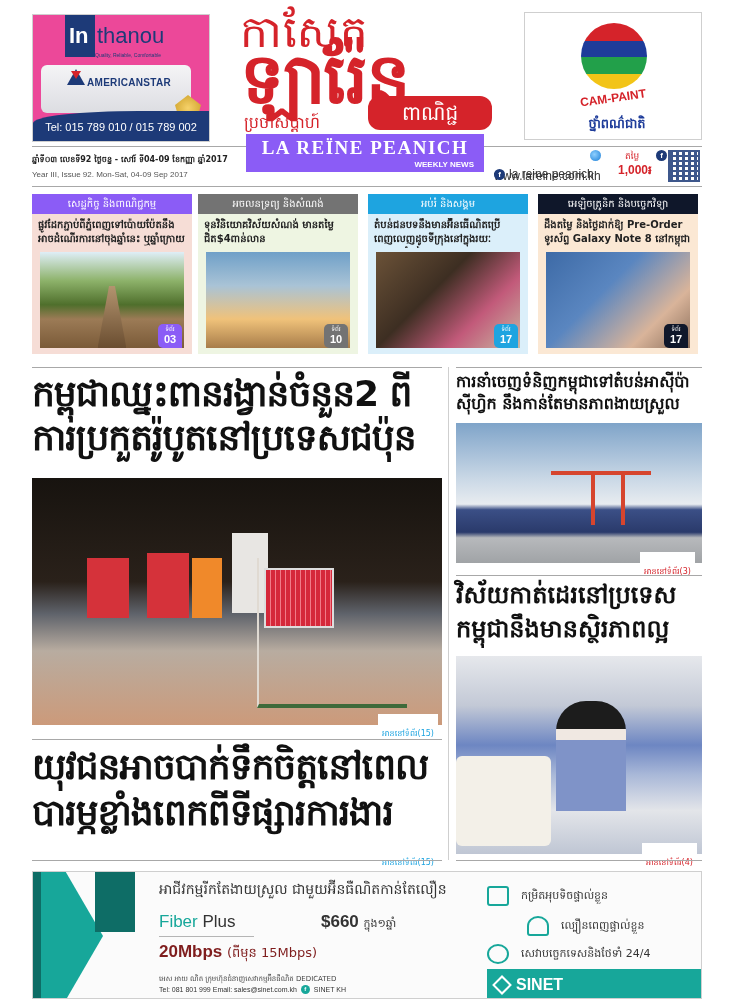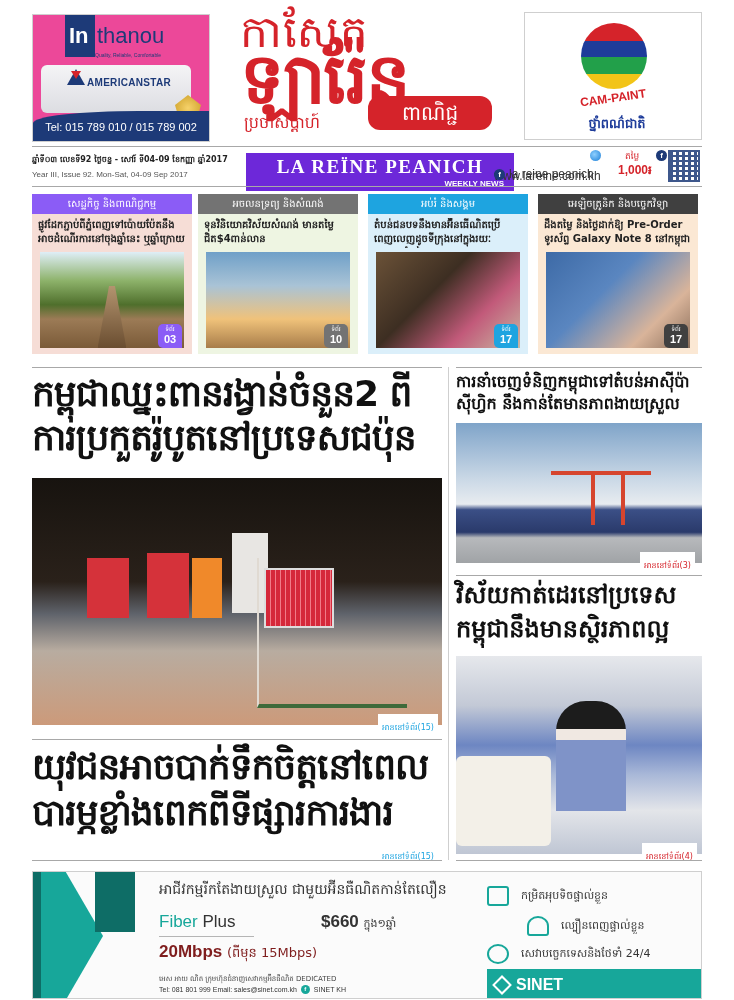--- a/index.html
+++ b/index.html
@@ -28,21 +28,21 @@
 
   .ad-campaint { left: 524px; top: 12px; width: 178px; height: 128px; border: 1px solid #cfcfcf; background: #fff; }
   .ad-campaint .ball { position: absolute; left: 56px; top: 10px; width: 66px; height: 66px; border-radius: 50%;
      background: linear-gradient(180deg,#d5232a 0 28%,#1e3c9a 28% 52%,#22a04a 52% 78%,#f2c417 78% 100%); }
   .ad-campaint .brand { position: absolute; left: 0; top: 78px; width: 100%; text-align: center; font: bold 12px "Liberation Sans", sans-serif; color: #d5232a; transform: rotate(-8deg); }
   .ad-campaint .slogan { position: absolute; left: 4px; top: 102px; width: 100%; text-align: center; font: bold 13px "DejaVu Sans", sans-serif; color: #1e3c9a; }
 
   .rule { height: 1px; background: #a8a8a8; }
   .issue-kh { left: 32px; top: 154px; font: bold 8px "DejaVu Sans", sans-serif; color: #222; }
   .issue-en { left: 32px; top: 170px; font: 8px "Liberation Sans", sans-serif; color: #555; }
-  .banner { left: 246px; top: 153px; width: 268px; height: 38px; background: #6d28d9; color: #fff; text-align: center; }
+  .banner { left: 246px; top: 134px; width: 238px; height: 38px; background: #8b5cf6; color: #fff; text-align: center; }
   .banner .big { font: bold 19px "Liberation Serif", serif; letter-spacing: 1.5px; line-height: 24px; padding-top: 2px; }
   .banner .small { font: bold 8px "Liberation Sans", sans-serif; text-align: right; padding-right: 10px; line-height: 10px; }
   .site { left: 494px; top: 150px; font: 12px "Liberation Sans", sans-serif; color: #333; display: flex; align-items: flex-end; gap: 8px; flex-direction: column; }
   .fb { left: 494px; top: 167px; font: 12px "Liberation Sans", sans-serif; color: #333; display: flex; align-items: center; gap: 4px; }
   .globe { width: 11px; height: 11px; border-radius: 50%; background: radial-gradient(circle at 40% 40%,#8fd0ff,#1b7ed6); display: inline-block; }
   .fb-dot { width: 11px; height: 11px; border-radius: 50%; background: #1d3a78; color: #fff; font: bold 8px "Liberation Sans", sans-serif; text-align: center; line-height: 11px; display: inline-block; }
   .price-label { left: 625px; top: 150px; font: 9px "DejaVu Sans", sans-serif; color: #d5232a; }
   .price { left: 618px; top: 162px; font: bold 12px "Liberation Sans", sans-serif; color: #d5232a; }
   .qr { left: 668px; top: 150px; width: 32px; height: 32px;
     background:
@@ -56,41 +56,41 @@
   .teaser .head::after { content:""; position:absolute; right:0; bottom:-6px; border-left:8px solid transparent; border-top:6px solid rgba(0,0,0,.35); }
   .teaser .body { height: 140px; padding: 4px 6px 0 6px; position: relative; }
   .teaser .ttl { font: bold 10px "DejaVu Sans", sans-serif; line-height: 14px; height: 30px; overflow: hidden; color: #222; }
   .teaser .pic { position: absolute; left: 8px; top: 38px; width: 144px; height: 96px; }
   .teaser .pg { position: absolute; right: 10px; bottom: 6px; width: 24px; height: 24px; border-radius: 5px 5px 0 5px; color: #fff; text-align: center; font: bold 11px "Liberation Sans", sans-serif; line-height: 12px; padding-top: 1px; }
   .teaser .pg small { display:block; font: 6px "DejaVu Sans", sans-serif; line-height: 8px; }
 
   .t1 { left: 32px; } .t1 .head, .t1 .pg { background: #8b5cf6; } .t1 .body { background: #f6ddd6; }
   .t2 { left: 198px; } .t2 .head, .t2 .pg { background: #737373; } .t2 .body { background: #eef5e2; }
   .t3 { left: 368px; } .t3 .head, .t3 .pg { background: #1ea4e0; } .t3 .body { background: #dbeffa; }
-  .t4 { left: 538px; } .t4 .head, .t4 .pg { background: #404040; } .t4 .body { background: #fbe8d4; }
+  .t4 { left: 538px; } .t4 .head, .t4 .pg { background: #0f172a; } .t4 .body { background: #fbe8d4; }
 
   .pic-rail { background: linear-gradient(180deg,#dfeef7 0%,#8db26a 30%,#4f6f2c 55%,#9c7b56 70%,#7a5a38 100%); }
   .pic-rail::after { content:""; position:absolute; left:40%; top:35%; width:20%; height:65%; background: linear-gradient(180deg,#b3946f,#6a4d30); clip-path: polygon(40% 0,60% 0,100% 100%,0 100%); }
   .pic-crane { background: linear-gradient(180deg,#6fa0c8 0%,#a9c3d6 35%,#f0c27a 70%,#a87d4a 100%); }
   .pic-people { background: linear-gradient(135deg,#6b5238 0%,#3d2e22 40%,#c25a7a 70%,#c8b7a2 100%); }
   .pic-phone { background: linear-gradient(135deg,#3d6aa6 0%,#5a86c0 40%,#d9b49a 75%,#8a6e5a 100%); }
 
   
   .lead-rule { left: 32px; top: 367px; width: 410px; }
   .lead-h { left: 32px; top: 372px; width: 412px; font: bold 36px "DejaVu Sans", sans-serif; line-height: 44px; color: #111; letter-spacing: -1px; }
   .lead-photo { left: 32px; top: 478px; width: 410px; height: 247px;
      background:
       linear-gradient(180deg,#17130f 0%,#2a211a 42%,#5f636b 55%,#b8aca0 70%,#cc9a7a 100%); overflow: hidden; }
   .lead-photo .vest1 { position:absolute; left:55px; top:80px; width:42px; height:60px; background:#d5323a; }
   .lead-photo .vest2 { position:absolute; left:115px; top:75px; width:42px; height:65px; background:#d5323a; }
   .lead-photo .shirt { position:absolute; left:160px; top:80px; width:30px; height:60px; background:#f0892a; }
   .lead-photo .white { position:absolute; left:200px; top:55px; width:36px; height:80px; background:#e8e6e3; }
   .lead-photo .robot { position:absolute; left:232px; top:90px; width:70px; height:60px; background: repeating-linear-gradient(90deg,#d5283a 0 4px,#f07b88 4px 5px); border: 2px solid #ddd; }
   .lead-photo .frame { position:absolute; left:225px; top:80px; width:150px; height:150px; border-left:2px solid #e0dad2; border-bottom: 4px solid #3e6a3a; }
-  .readmore { font: 8px "DejaVu Sans", sans-serif; padding: 8px 4px; background: #fff; text-align: center; }
+  .readmore { font: 8px "DejaVu Sans", sans-serif; padding: 14px 4px; background: #fff; text-align: center; }
   .rm-blue { color: #1ea4e0; }
   .rm-red { color: #d5232a; }
   .lead-rm { left: 378px; top: 714px; }
 
   .second-rule { left: 32px; top: 739px; width: 410px; }
   .second-h { left: 32px; top: 744px; width: 412px; font: bold 36px "DejaVu Sans", sans-serif; line-height: 46px; color: #111; letter-spacing: -1px; }
   .second-rm { left: 378px; top: 843px; }
   .bottom-rule { left: 32px; top: 860px; width: 410px; }
 
   .vrule { left: 448px; top: 367px; width: 1px; height: 493px; background: #cfcfcf; }

